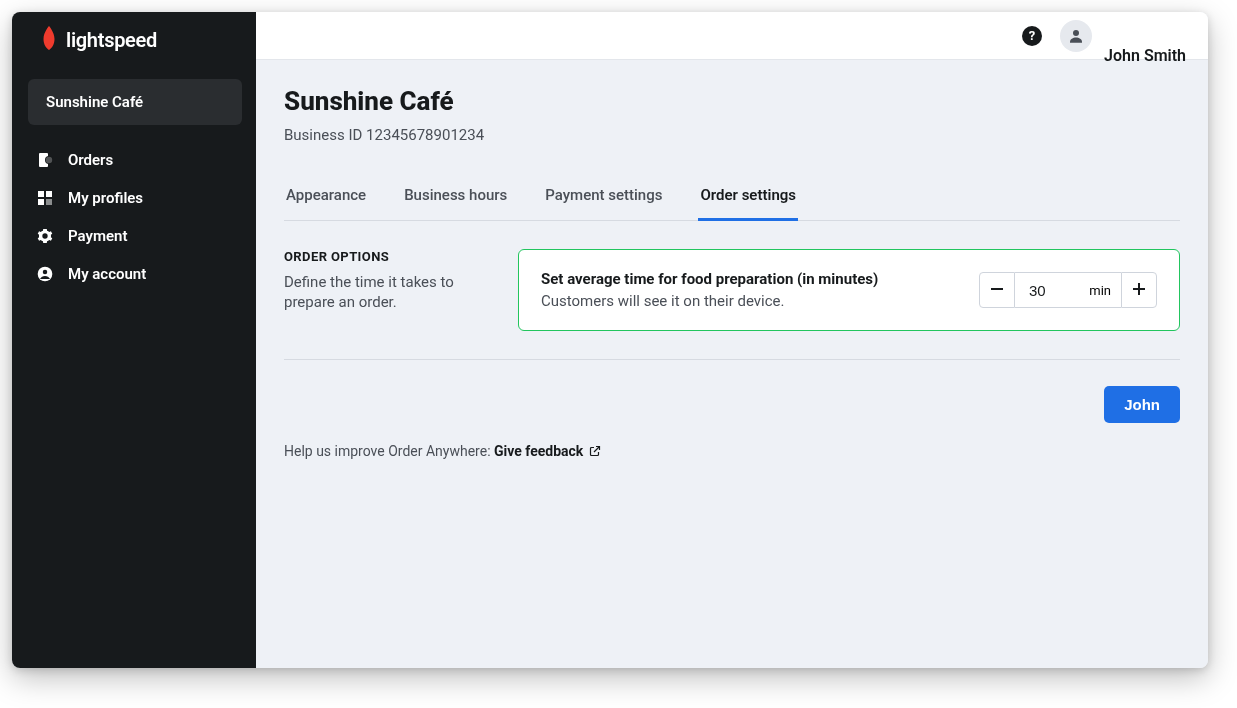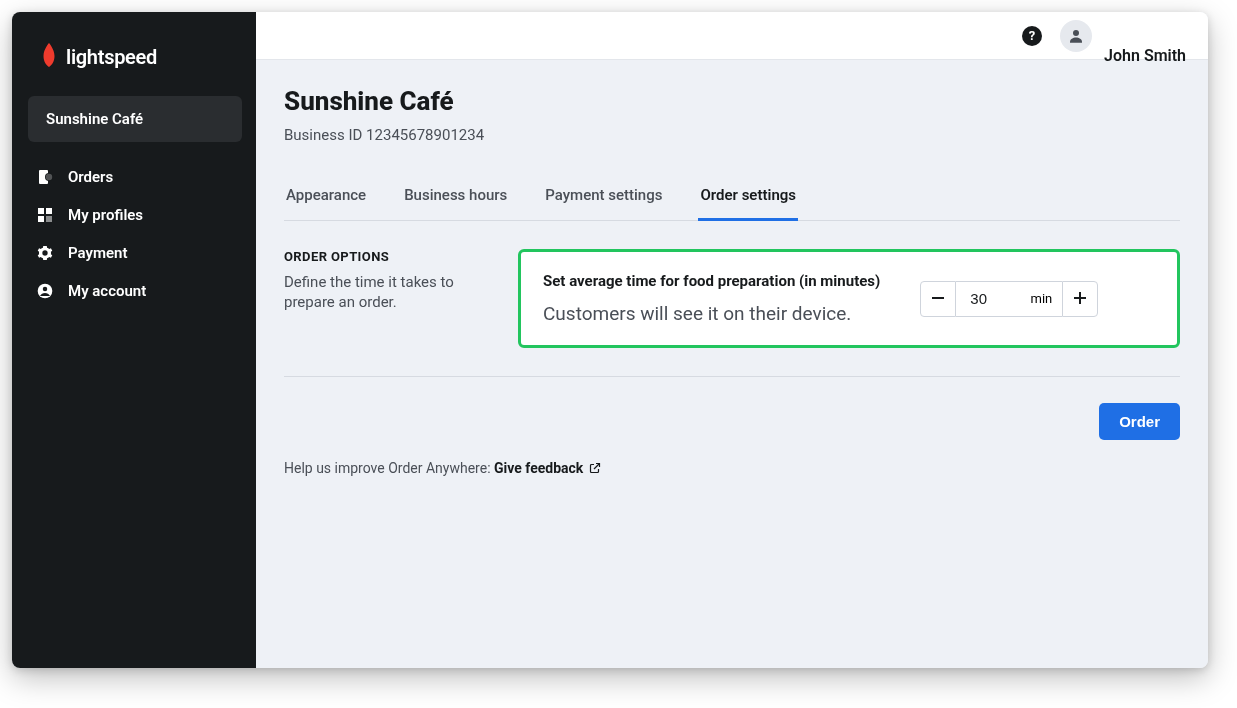--- a/index.html
+++ b/index.html
@@ -21,21 +21,21 @@
     box-shadow: 0 10px 30px rgba(0,0,0,0.25), 0 2px 8px rgba(0,0,0,0.15);
     background: #eef1f6;
   }
   
   .sidebar {
     width: 244px;
     background: #171a1c;
     color: #fff;
     display: flex;
     flex-direction: column;
-    padding-top: 24px;
+    padding-top: 7px;
   }
   .logo-row {
     display: flex;
     align-items: center;
     gap: 6px;
     padding: 6px 18px 18px 26px;
   }
   .logo-text {
     font-size: 20px;
     font-weight: 600;
@@ -108,28 +108,28 @@
   .tab.active { color:#171a1c; font-weight:600; border-bottom-color:#1f6fe5; }
 
   .section-row { display:flex; gap: 24px; margin-top: 28px; padding-bottom: 28px; border-bottom:1px solid #d6dae1;}
   .section-left { width: 210px; }
   .section-left h4 { font-size:13px; font-weight:700; letter-spacing:0.4px; color:#171a1c; }
   .section-left p { margin-top:8px; font-size:15px; color:#4a4f57; line-height:1.35; }
 
   .card {
     flex:1;
     background:#fff;
-    border:3px solid #22c55e;
+    border:1px solid #22c55e;
     border-radius:6px;
     padding: 20px 22px;
-    display:flex; align-items:center; 
+    display:flex; align-items:center; justify-content:space-between;
     gap: 20px;
   }
   .card-text h5 { font-size:15px; font-weight:700; color:#171a1c; }
-  .card-text p { margin-top:12px; font-size:19px; color:#4a4f57; }
+  .card-text p { margin-top:4px; font-size:15px; color:#4a4f57; }
 
   .stepper { display:flex; align-items:stretch; height:36px;padding-left:20px; }
   .step-btn {
     width:36px; border:1px solid #cfd4dc; background:#fff;
     display:flex; align-items:center; justify-content:center;
     cursor:pointer; font-size:18px; line-height:1; color:#171a1c;
   }
   .step-btn.minus { border-radius:4px 0 0 4px; }
   .step-btn.plus  { border-radius:0 4px 4px 0; }
   .step-field {
@@ -268,21 +268,21 @@
                     <rect x="1" y="6" width="12" height="2" fill="#171a1c"></rect>
                     <rect x="6" y="1" width="2" height="12" fill="#171a1c"></rect>
                   </svg>
               </span>
             </button>
           </div>
         </div>
       </div>
 
       <div class="actions-row">
-        <button class="save-btn">Order</button>
+        <button class="save-btn">John</button>
       </div>
 
       <div class="feedback-row">
         <span>Help us improve Order Anywhere: </span><span class="feedback-link"><span>Give feedback</span><span class="ext-icon"><svg width="12" height="12" viewBox="0 0 24 24" fill="none" stroke="#171a1c" stroke-width="2.4">
                 <path d="M14 3h7v7"></path>
                 <path d="M10 14L21 3"></path>
                 <path d="M19 14v5a2 2 0 01-2 2H5a2 2 0 01-2-2V7a2 2 0 012-2h5"></path>
               </svg></span></span>
       </div>
     </div>

